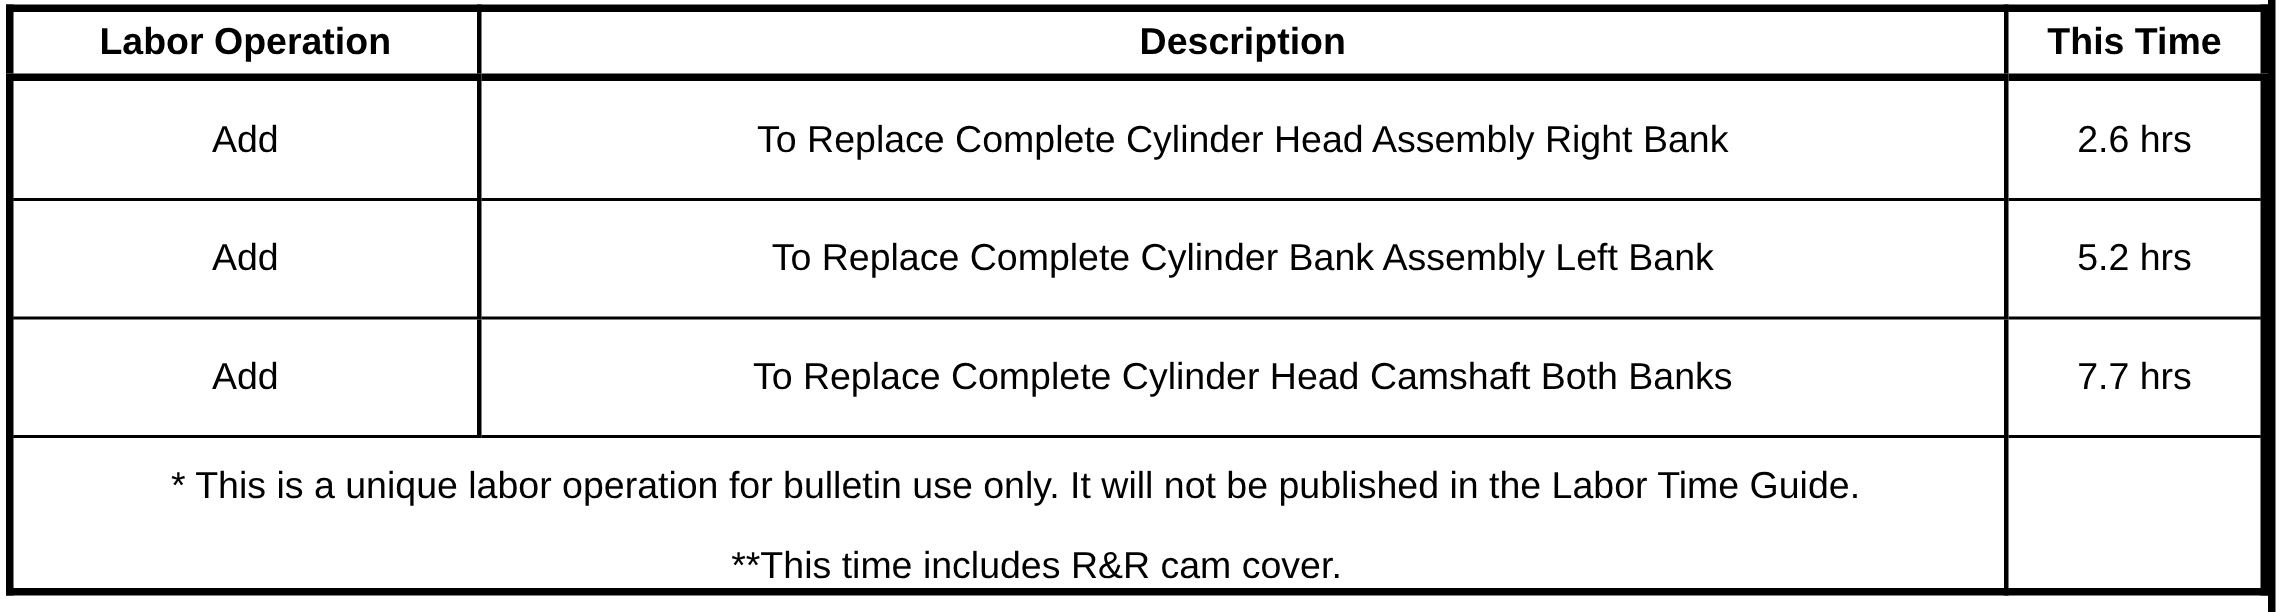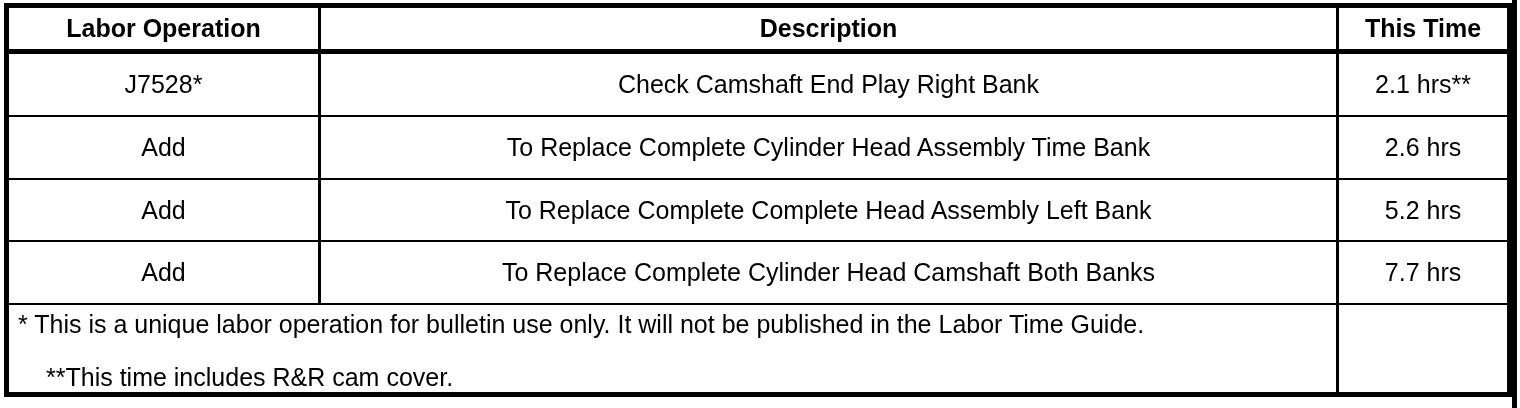--- a/index.html
+++ b/index.html
@@ -50,21 +50,22 @@
   }
   .labor-table tbody td {
     height: 40px;
     font-weight: normal;
   }
   .labor-table tfoot td {
     vertical-align: top;
     text-align: left;
   }
   .labor-table tfoot td.notes-cell {
-    padding: 5px 0 0 9px;
+    padding: 18px 0 0 9px;
+    text-align: center;
   }
   .footnote-line-2 {
     margin-top: 24px;
     margin-left: 28px;
   }
   .edge-rule {
     position: absolute;
     left: 1512px;
     top: 0;
     width: 5px;
@@ -85,32 +86,27 @@
     </colgroup>
     <thead>
       <tr>
         <th>Labor Operation</th>
         <th>Description</th>
         <th>This Time</th>
       </tr>
     </thead>
     <tbody>
       <tr>
-        <td>J7528*</td>
-        <td>Check Camshaft End Play Right Bank</td>
-        <td>2.1 hrs**</td>
-      </tr>
-      <tr>
         <td>Add</td>
-        <td>To Replace Complete Cylinder Head Assembly Time Bank</td>
+        <td>To Replace Complete Cylinder Head Assembly Right Bank</td>
         <td>2.6 hrs</td>
       </tr>
       <tr>
         <td>Add</td>
-        <td>To Replace Complete Complete Head Assembly Left Bank</td>
+        <td>To Replace Complete Cylinder Bank Assembly Left Bank</td>
         <td>5.2 hrs</td>
       </tr>
       <tr>
         <td>Add</td>
         <td>To Replace Complete Cylinder Head Camshaft Both Banks</td>
         <td>7.7 hrs</td>
       </tr>
     </tbody>
     <tfoot>
       <tr>

